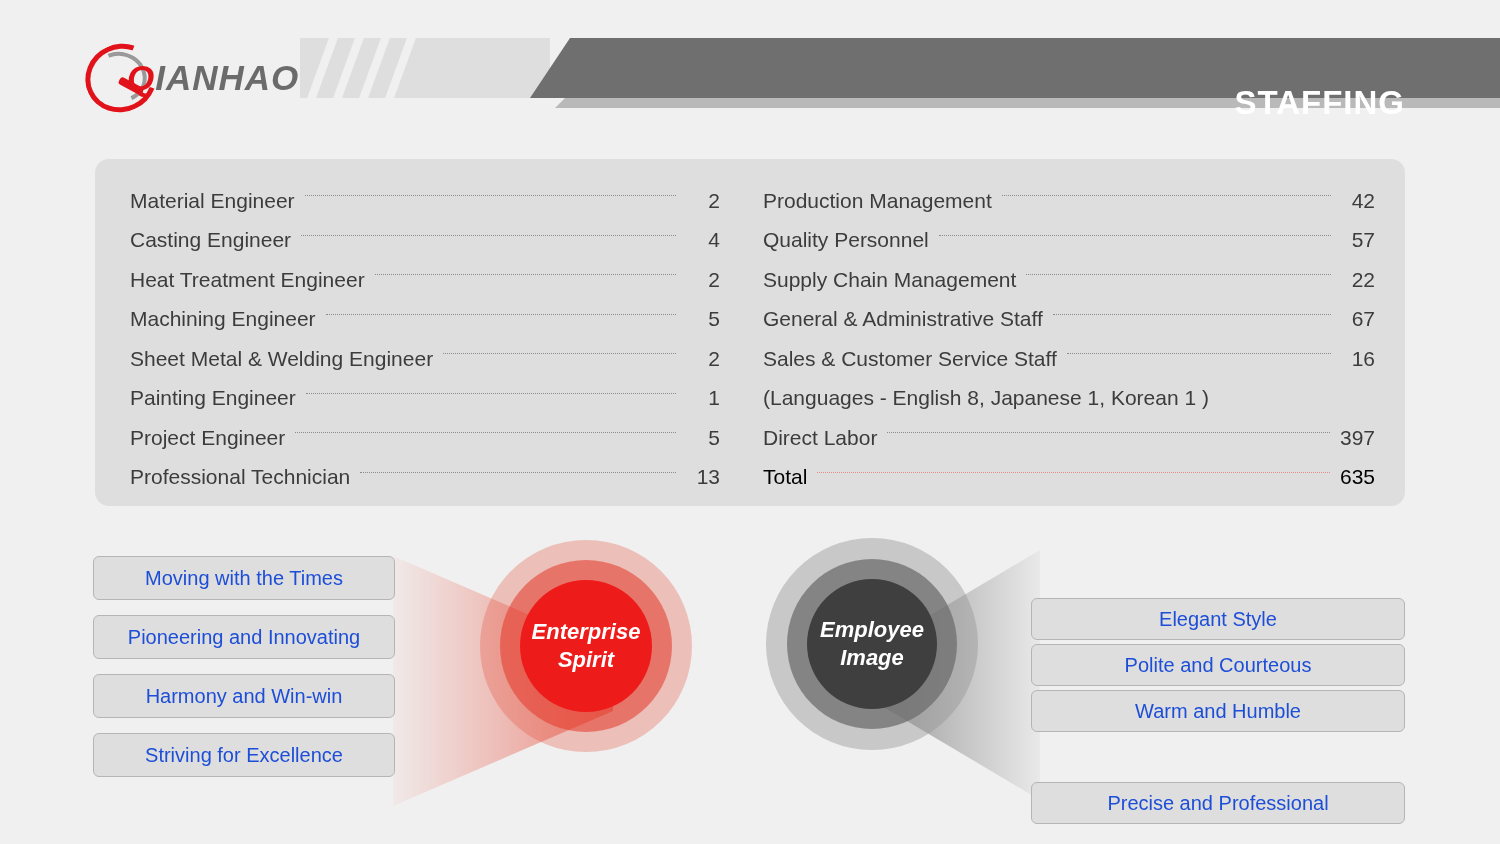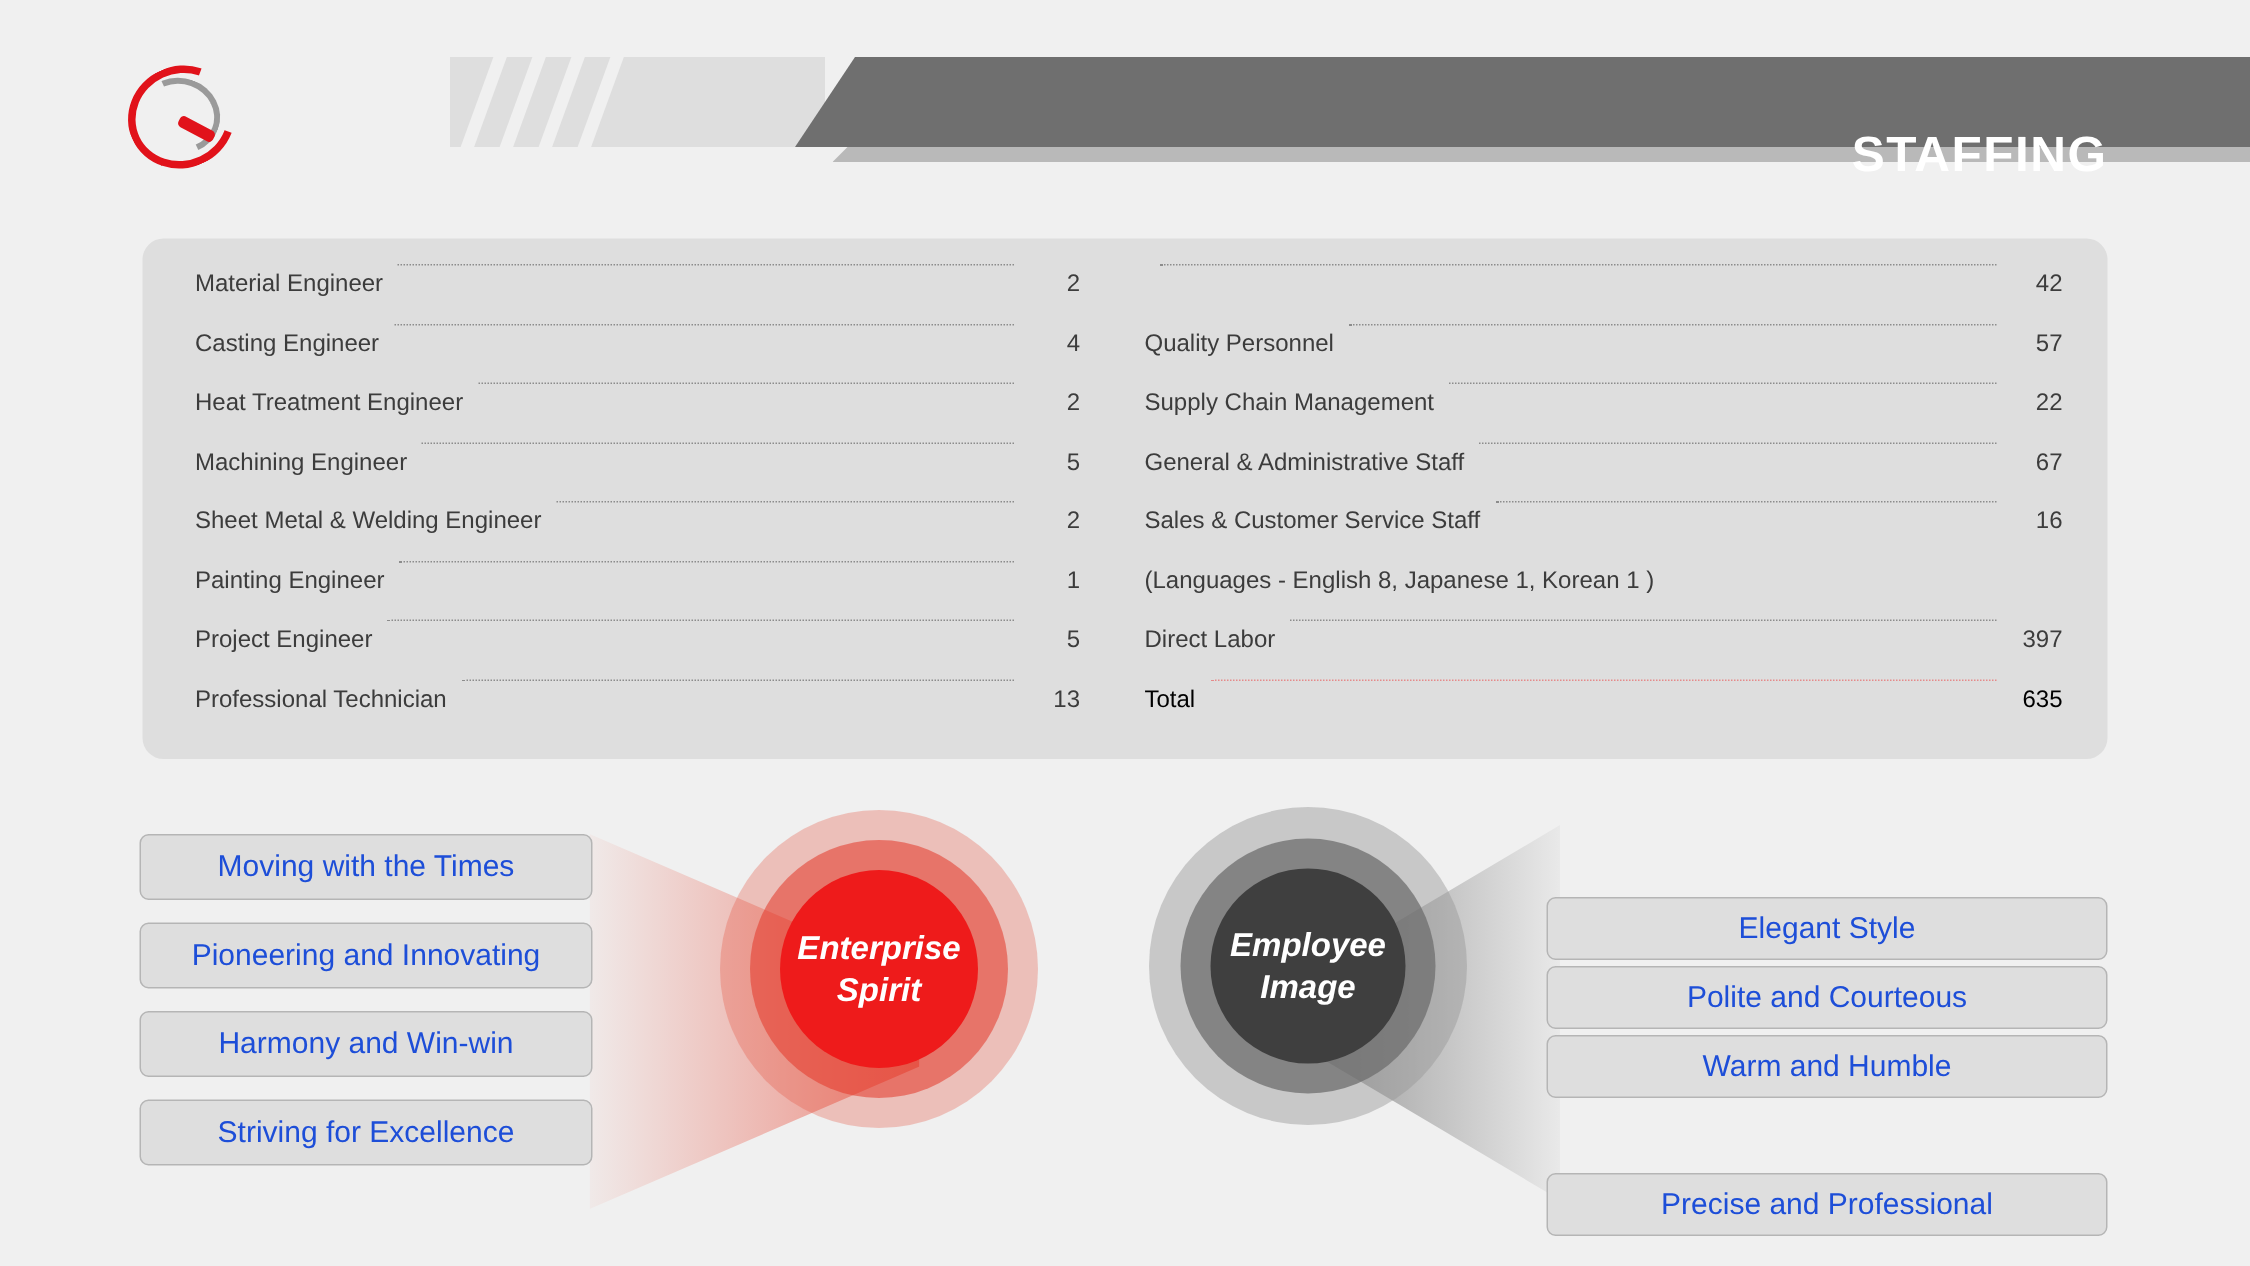--- a/index.html
+++ b/index.html
@@ -127,23 +127,23 @@
   }
   .col {
     position: absolute;
     top: 22px;
   }
   .col-left { left: 35px; width: 590px; }
   .col-right { left: 668px; width: 612px; }
 
   .row {
     display: flex;
-    align-items: flex-start;
+    align-items: center;
     height: 39.5px;
-    font-size: 16px;
+    font-size: 21px;
     color: #3c3c3c;
   }
   .row .label { white-space: nowrap; }
   .row .dots {
     flex: 1 1 auto;
     margin: 0 10px 0 10px;
     border-bottom: 1.5px dotted #8c8c8c;
     position: relative;
     top: -5px;
     min-width: 20px;
@@ -239,20 +239,21 @@
   }
 </style>
 </head>
 <body>
 
 <div class="header">
   <div class="logo">
     <div class="logo-swoosh"></div>
     <div class="logo-swoosh2"></div>
     <div class="logo-tail"></div>
+    <div class="logo-text"><span class="q-red">Q</span><span>IANHAO</span></div>
   </div>
 
   <div class="hdr-stripes">
     <div class="sl" style="left:18px"></div>
     <div class="sl" style="left:44px"></div>
     <div class="sl" style="left:70px"></div>
     <div class="sl" style="left:96px"></div>
   </div>
   <div class="hdr-bar"></div>
   <div class="hdr-bar-shadow"></div>
@@ -298,20 +299,21 @@
     </div>
     <div class="row">
       <span class="label">Professional Technician</span>
       <span class="dots"></span>
       <span class="val">13</span>
     </div>
   </div>
 
   <div class="col col-right">
     <div class="row">
+      <span class="label">Production Management</span>
       <span class="dots"></span>
       <span class="val">42</span>
     </div>
     <div class="row">
       <span class="label">Quality Personnel</span>
       <span class="dots"></span>
       <span class="val">57</span>
     </div>
     <div class="row">
       <span class="label">Supply Chain Management</span>

